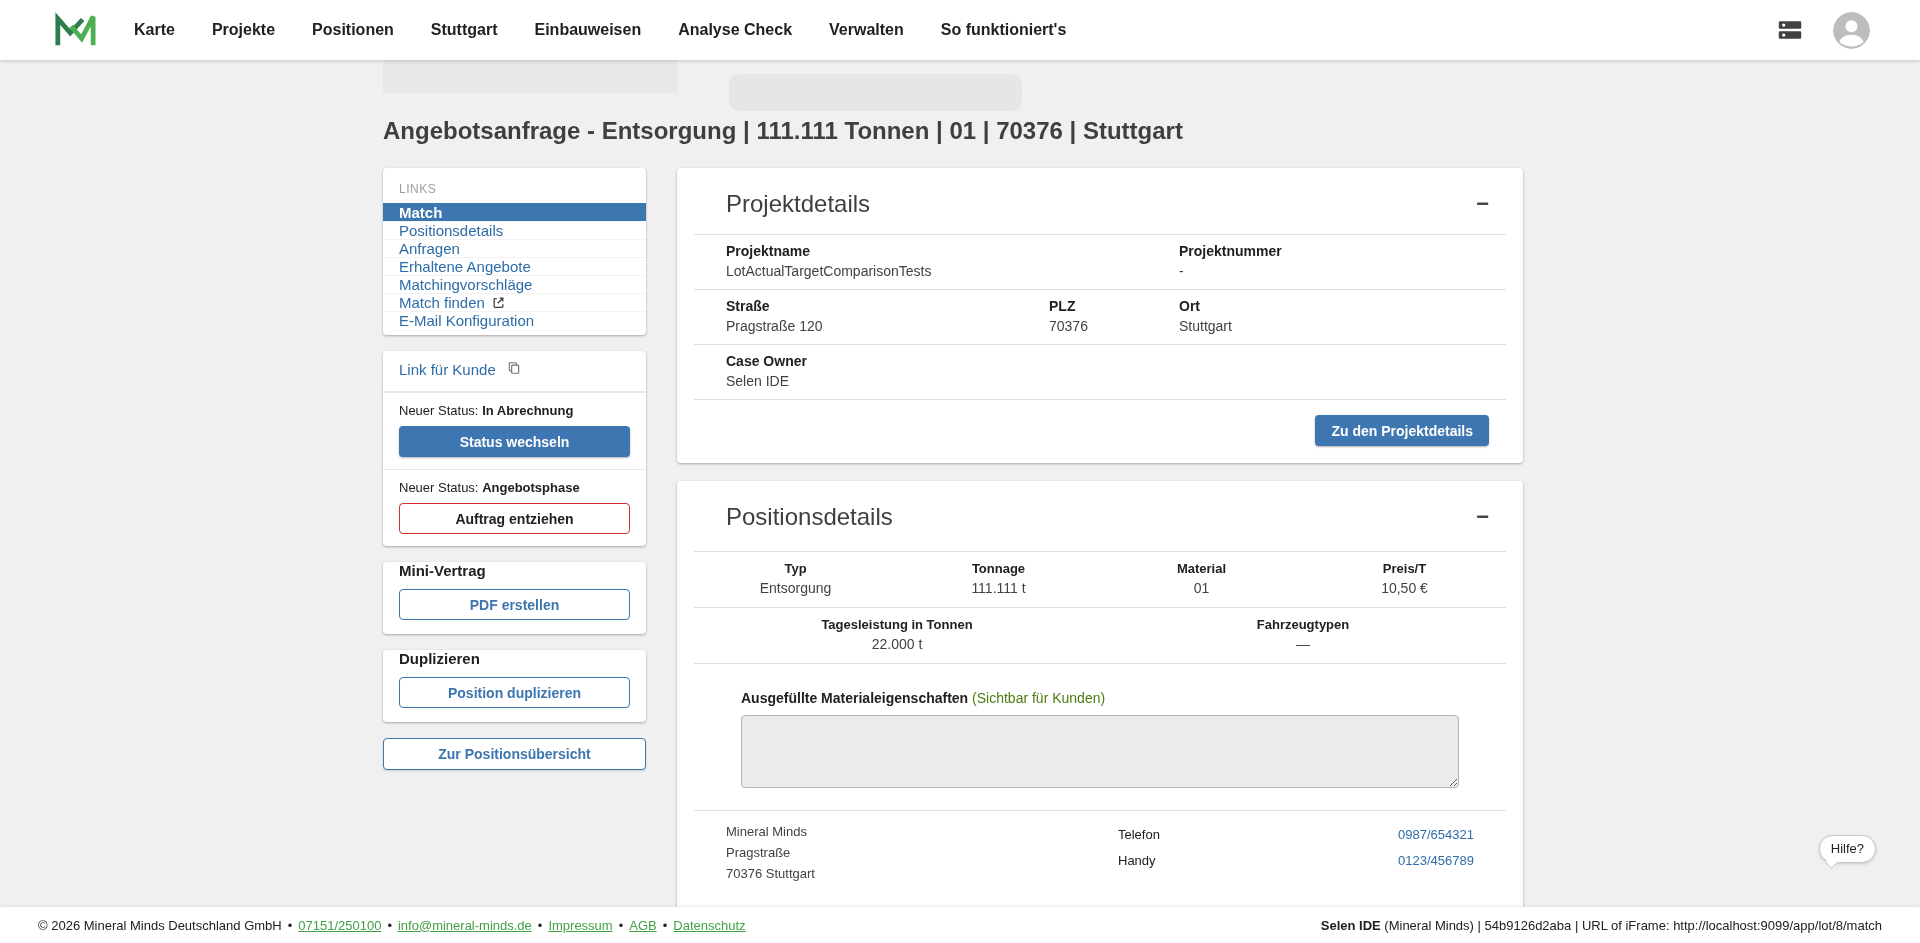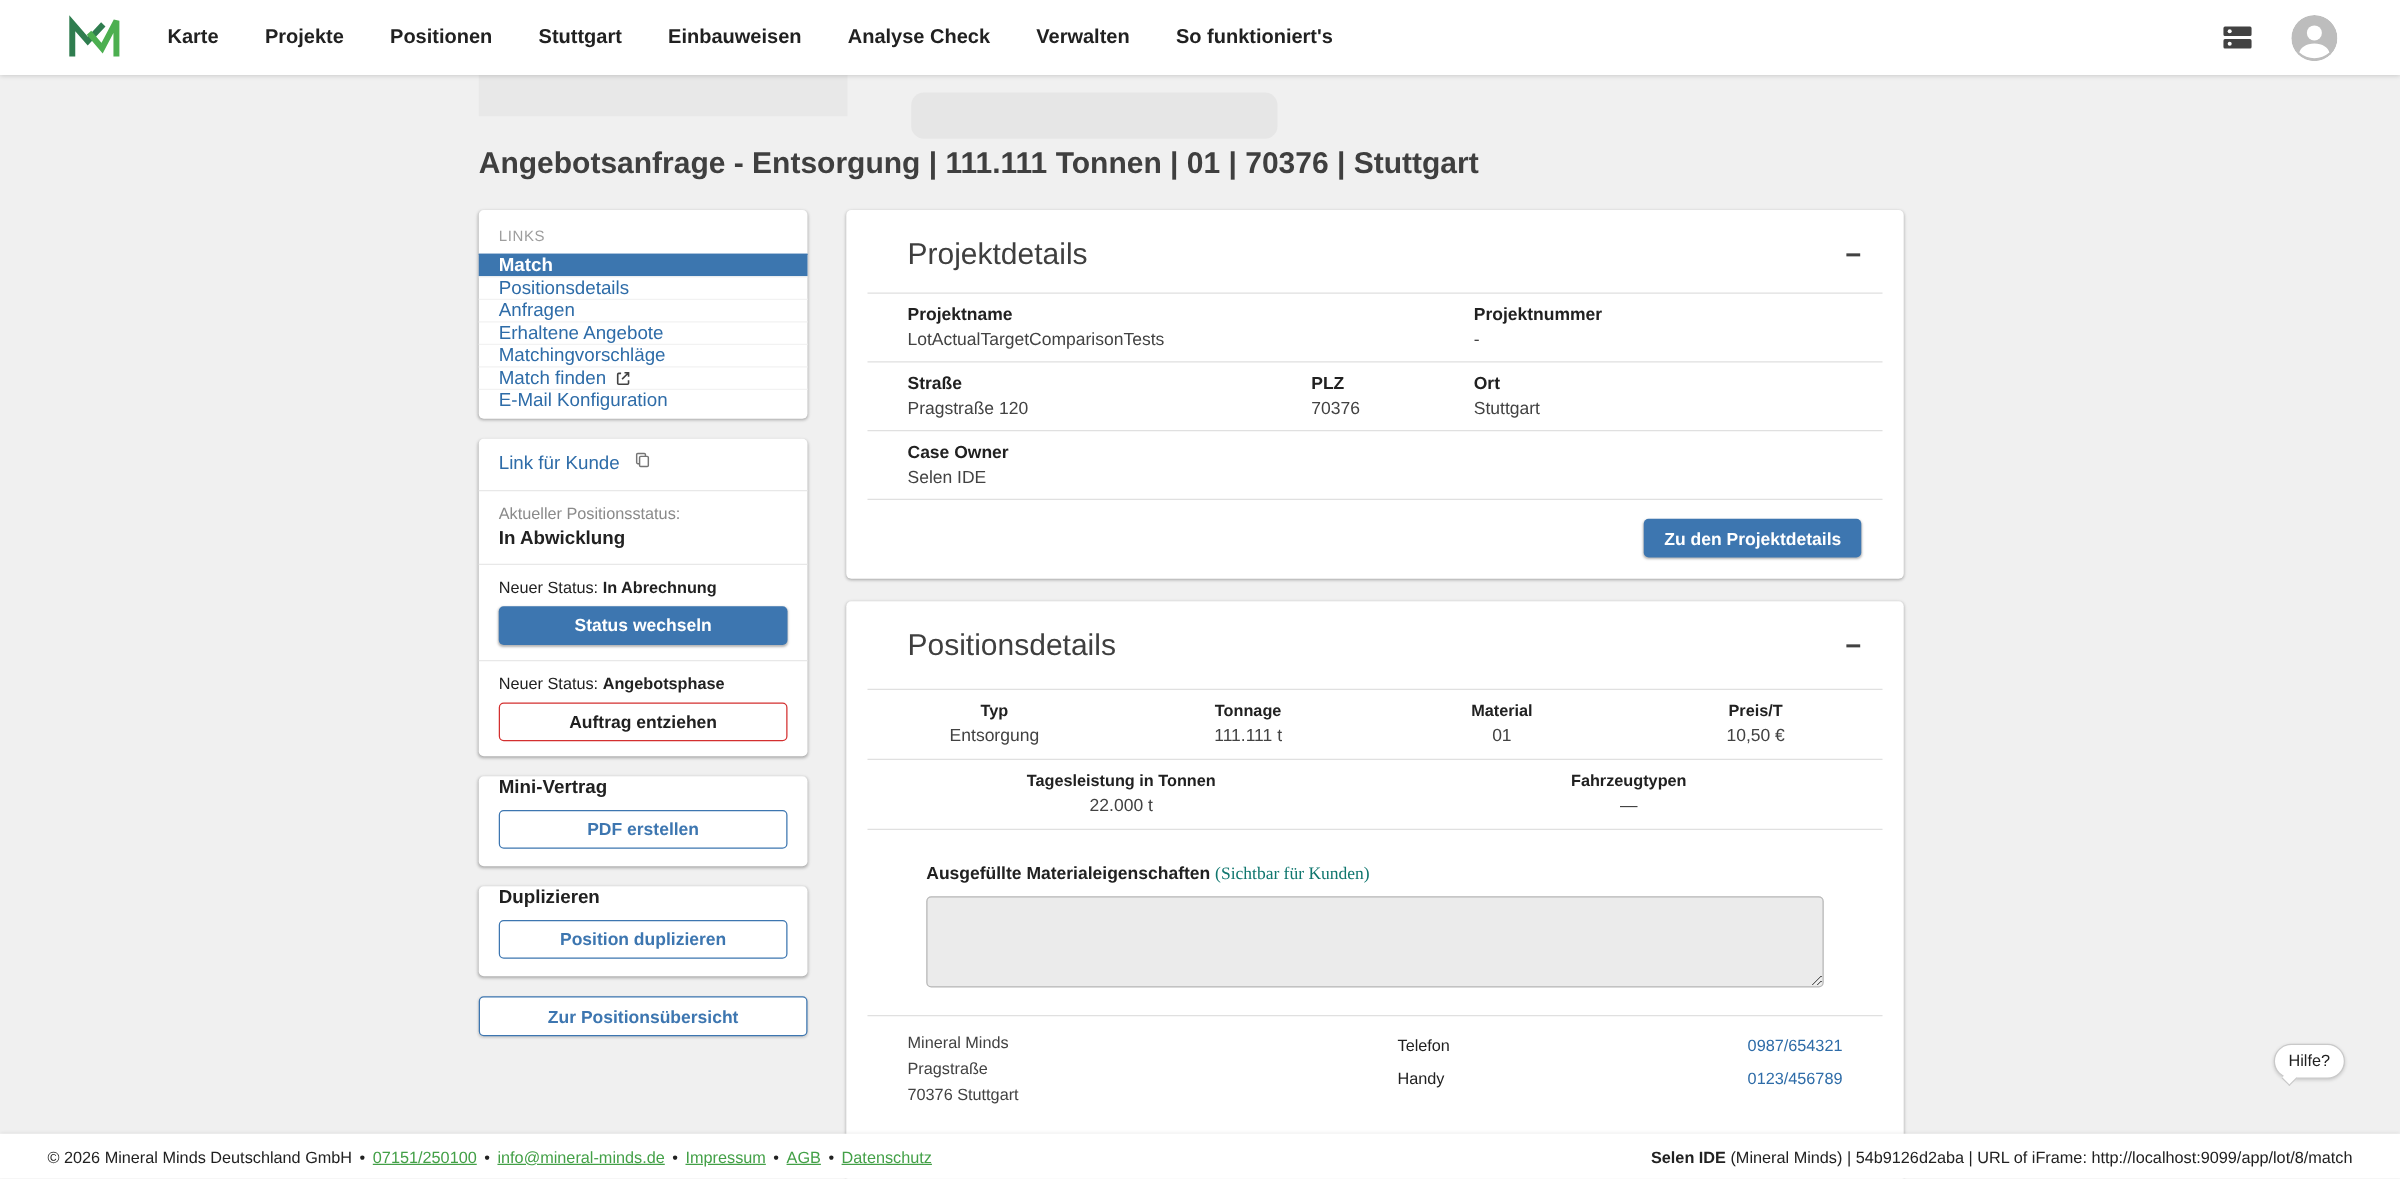--- a/index.html
+++ b/index.html
@@ -93,21 +93,21 @@
   .card-actions .btn-primary { width:auto; padding:0 16px; }
 
   .pos-table { margin:10px 17px 0; }
   .pos-row { display:grid; text-align:center; border-top:1px solid #e0e0e0; padding:9px 0 11px; }
   .pos-row.four { grid-template-columns:repeat(4,1fr); }
   .pos-row.two { grid-template-columns:repeat(2,1fr); border-bottom:1px solid #e0e0e0; }
   .pos-label { font-size:13px; font-weight:700; color:#212121; }
   .pos-value { font-size:14px; color:#424242; margin-top:4px; }
 
   .props-label { margin:26px 0 9px 64px; font-size:14px; font-weight:700; }
-  .props-label .hint { font-weight:400; color:#0f766e;font-family:Liberation Serif, serif; }
+  .props-label .hint { font-weight:400; color:#4d7c0f; }
   .props-area {
     display:block; margin-left:64px; width:718px; height:73px;
     background:#ebebeb; border:1px solid #b5b5b5; border-radius:4px; resize:both;
   }
   .contact { margin:22px 17px 0; border-top:1px solid #e0e0e0; padding:10px 32px 60px; display:flex; }
   .contact-left { font-size:13px; color:#424242; line-height:21px; }
   .contact-right { margin-left:auto; width:356px; }
   .contact-row { display:flex; justify-content:space-between; align-items:center; height:26px; font-size:13px; color:#212121; }
   .contact-row a { color:#2e6ca8; }
 
@@ -207,24 +207,20 @@
           <span>Link für Kunde</span>
           <span>
             <svg width="14" height="14" viewBox="0 0 24 24" fill="none" stroke="#757575" stroke-width="2">
               <rect x="8" y="7" width="12" height="14" rx="1.5"></rect>
               <path d="M16 7V4.5A1.5 1.5 0 0014.5 3H5.5A1.5 1.5 0 004 4.5v11A1.5 1.5 0 005.5 17H8"></path>
             </svg>
           </span>
         </a>
       </div>
       <div class="divider"></div>
-      <div class="pad">
-        <div class="small-gray">Aktueller Positionsstatus:</div>
-        <div class="bold-15">In Abwicklung</div>
-      </div>
       <div class="divider"></div>
       <div class="pad">
         <div class="new-status">
           <span>Neuer Status:</span>
           <span class="b">In Abrechnung</span>
         </div>
         <button class="btn btn-primary">Status wechseln</button>
       </div>
       <div class="divider"></div>
       <div class="pad">

